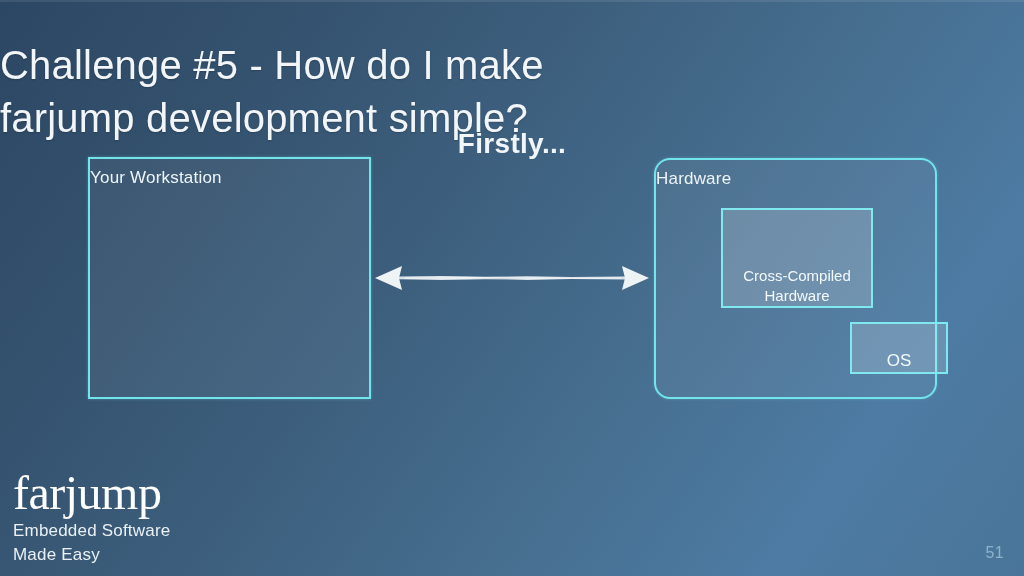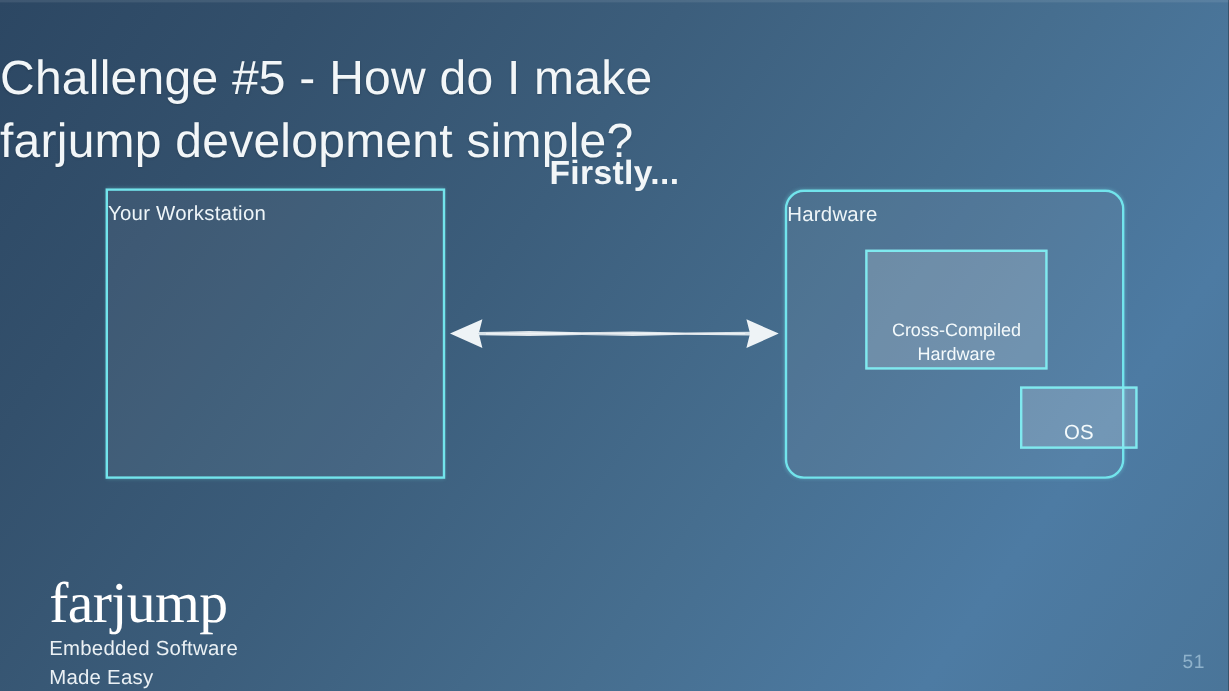--- a/index.html
+++ b/index.html
@@ -137,23 +137,22 @@
     top: 262px;
     width: 274px;
     height: 32px;
   }
   #link-arrow svg { display: block; width: 100%; height: 100%; }
 
   
   #logo {
     position: absolute;
     left: 13px;
-    bottom: 0;
+    bottom: 10px;
     line-height: 1;
-    margin-left: 28px;
   }
   .logo-word {
     display: block;
     font-family: "Liberation Serif", "DejaVu Serif", serif;
     font-size: 48px;
     line-height: 1.04;
     color: #ffffff;
     letter-spacing: -0.5px;
   }
   .logo-tag {

